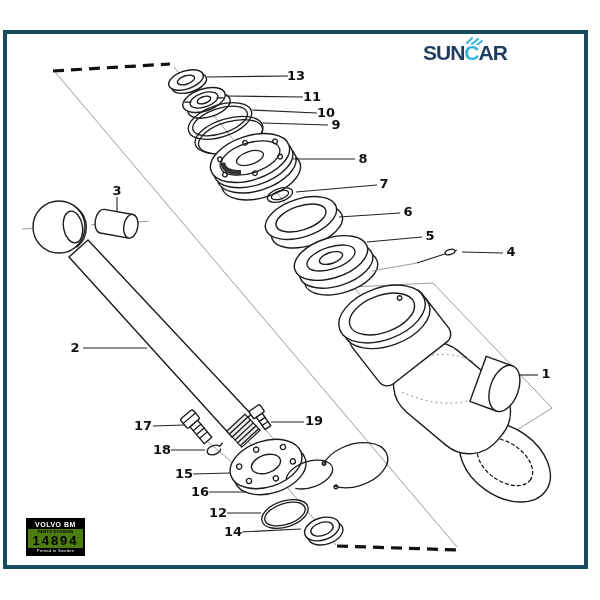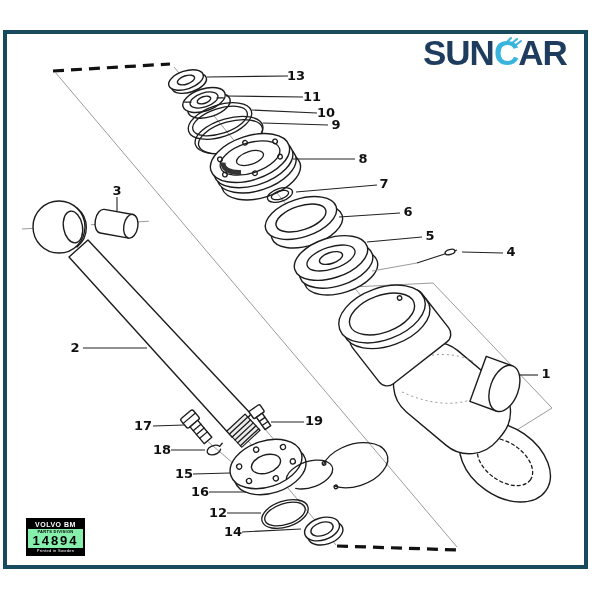--- a/index.html
+++ b/index.html
@@ -2,28 +2,28 @@
 <html><head>
 <meta charset="utf-8">
 <style>
   html,body{margin:0;padding:0;background:#ffffff;}
   body{width:600px;height:600px;position:relative;overflow:hidden;
        font-family:"Liberation Sans", sans-serif;}
   .frame{position:absolute;left:3px;top:30px;width:585px;height:539px;
          box-sizing:border-box;border:4px solid #17495f;background:transparent;}
   .diagram-svg{position:absolute;left:0;top:0;}
   
-  .logo{position:absolute;left:423px;top:39px;font-weight:800;font-size:35px;
+  .logo{position:absolute;left:423px;top:39px;font-weight:800;font-size:21px;
         letter-spacing:-1px;line-height:28px;white-space:nowrap;}
   .logo .navy{color:#1d3c5e;}
   .logo .cyan{color:#39b4dd;position:relative;display:inline-block;}
   .logo .stripes{position:absolute;top:-7px;right:-4px;}
   
   .plate{position:absolute;left:26px;top:518px;width:59px;box-sizing:border-box;
-         border:2px solid #000;background:#86efac;text-align:center;}
+         border:2px solid #000;background:#4d7c0f;text-align:center;}
   .plate-brand{background:#000;color:#fff;font-size:7px;font-weight:700;
                letter-spacing:.5px;line-height:9px;}
   .plate-sub{font-size:4px;line-height:5px;color:#000;font-weight:700;letter-spacing:.3px;}
   .plate-num{font-size:13px;font-weight:700;letter-spacing:2px;line-height:14px;color:#000;}
   .plate-foot{background:#000;color:#fff;font-size:4px;line-height:6px;letter-spacing:.3px;}
   
   .p{stroke:#1c1c1c;fill:#fff;stroke-width:1.4;stroke-linejoin:round;}
   .t{stroke:#1c1c1c;fill:none;stroke-width:1.3;stroke-linecap:round;}
   .thin{stroke:#8f8f8f;stroke-width:.9;fill:none;}
   .ldr{stroke:#222;stroke-width:1.1;fill:none;}

